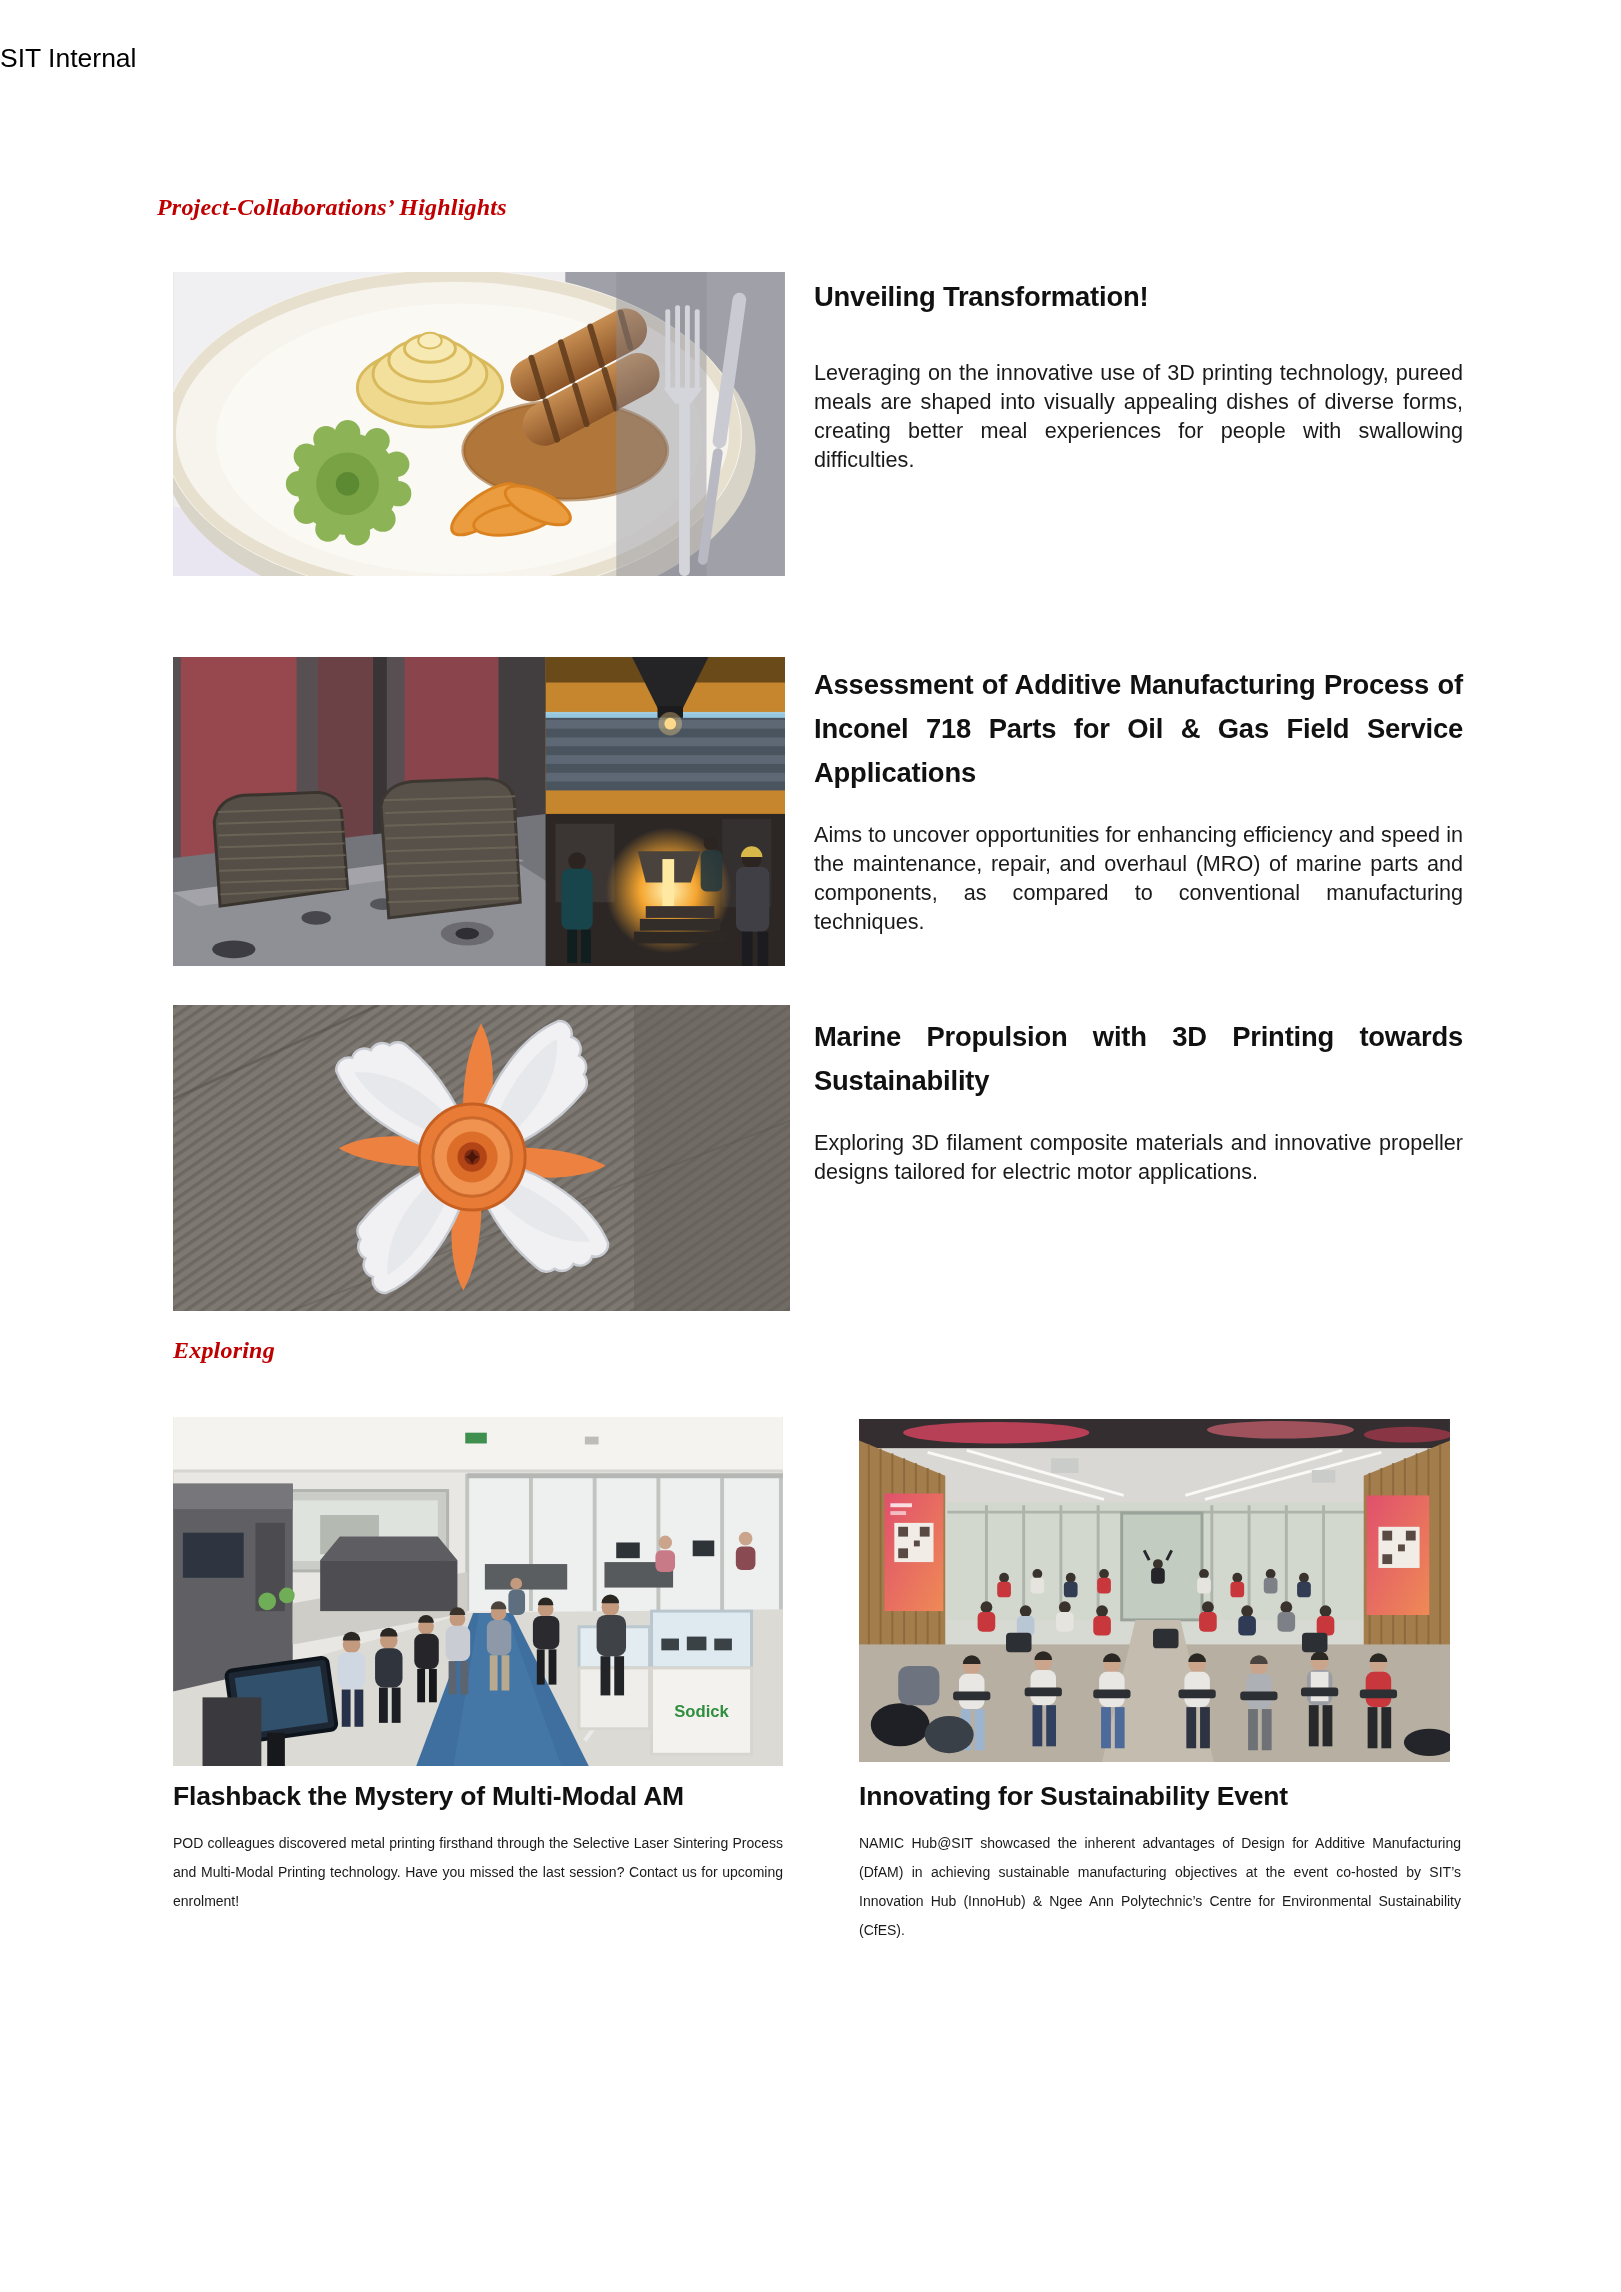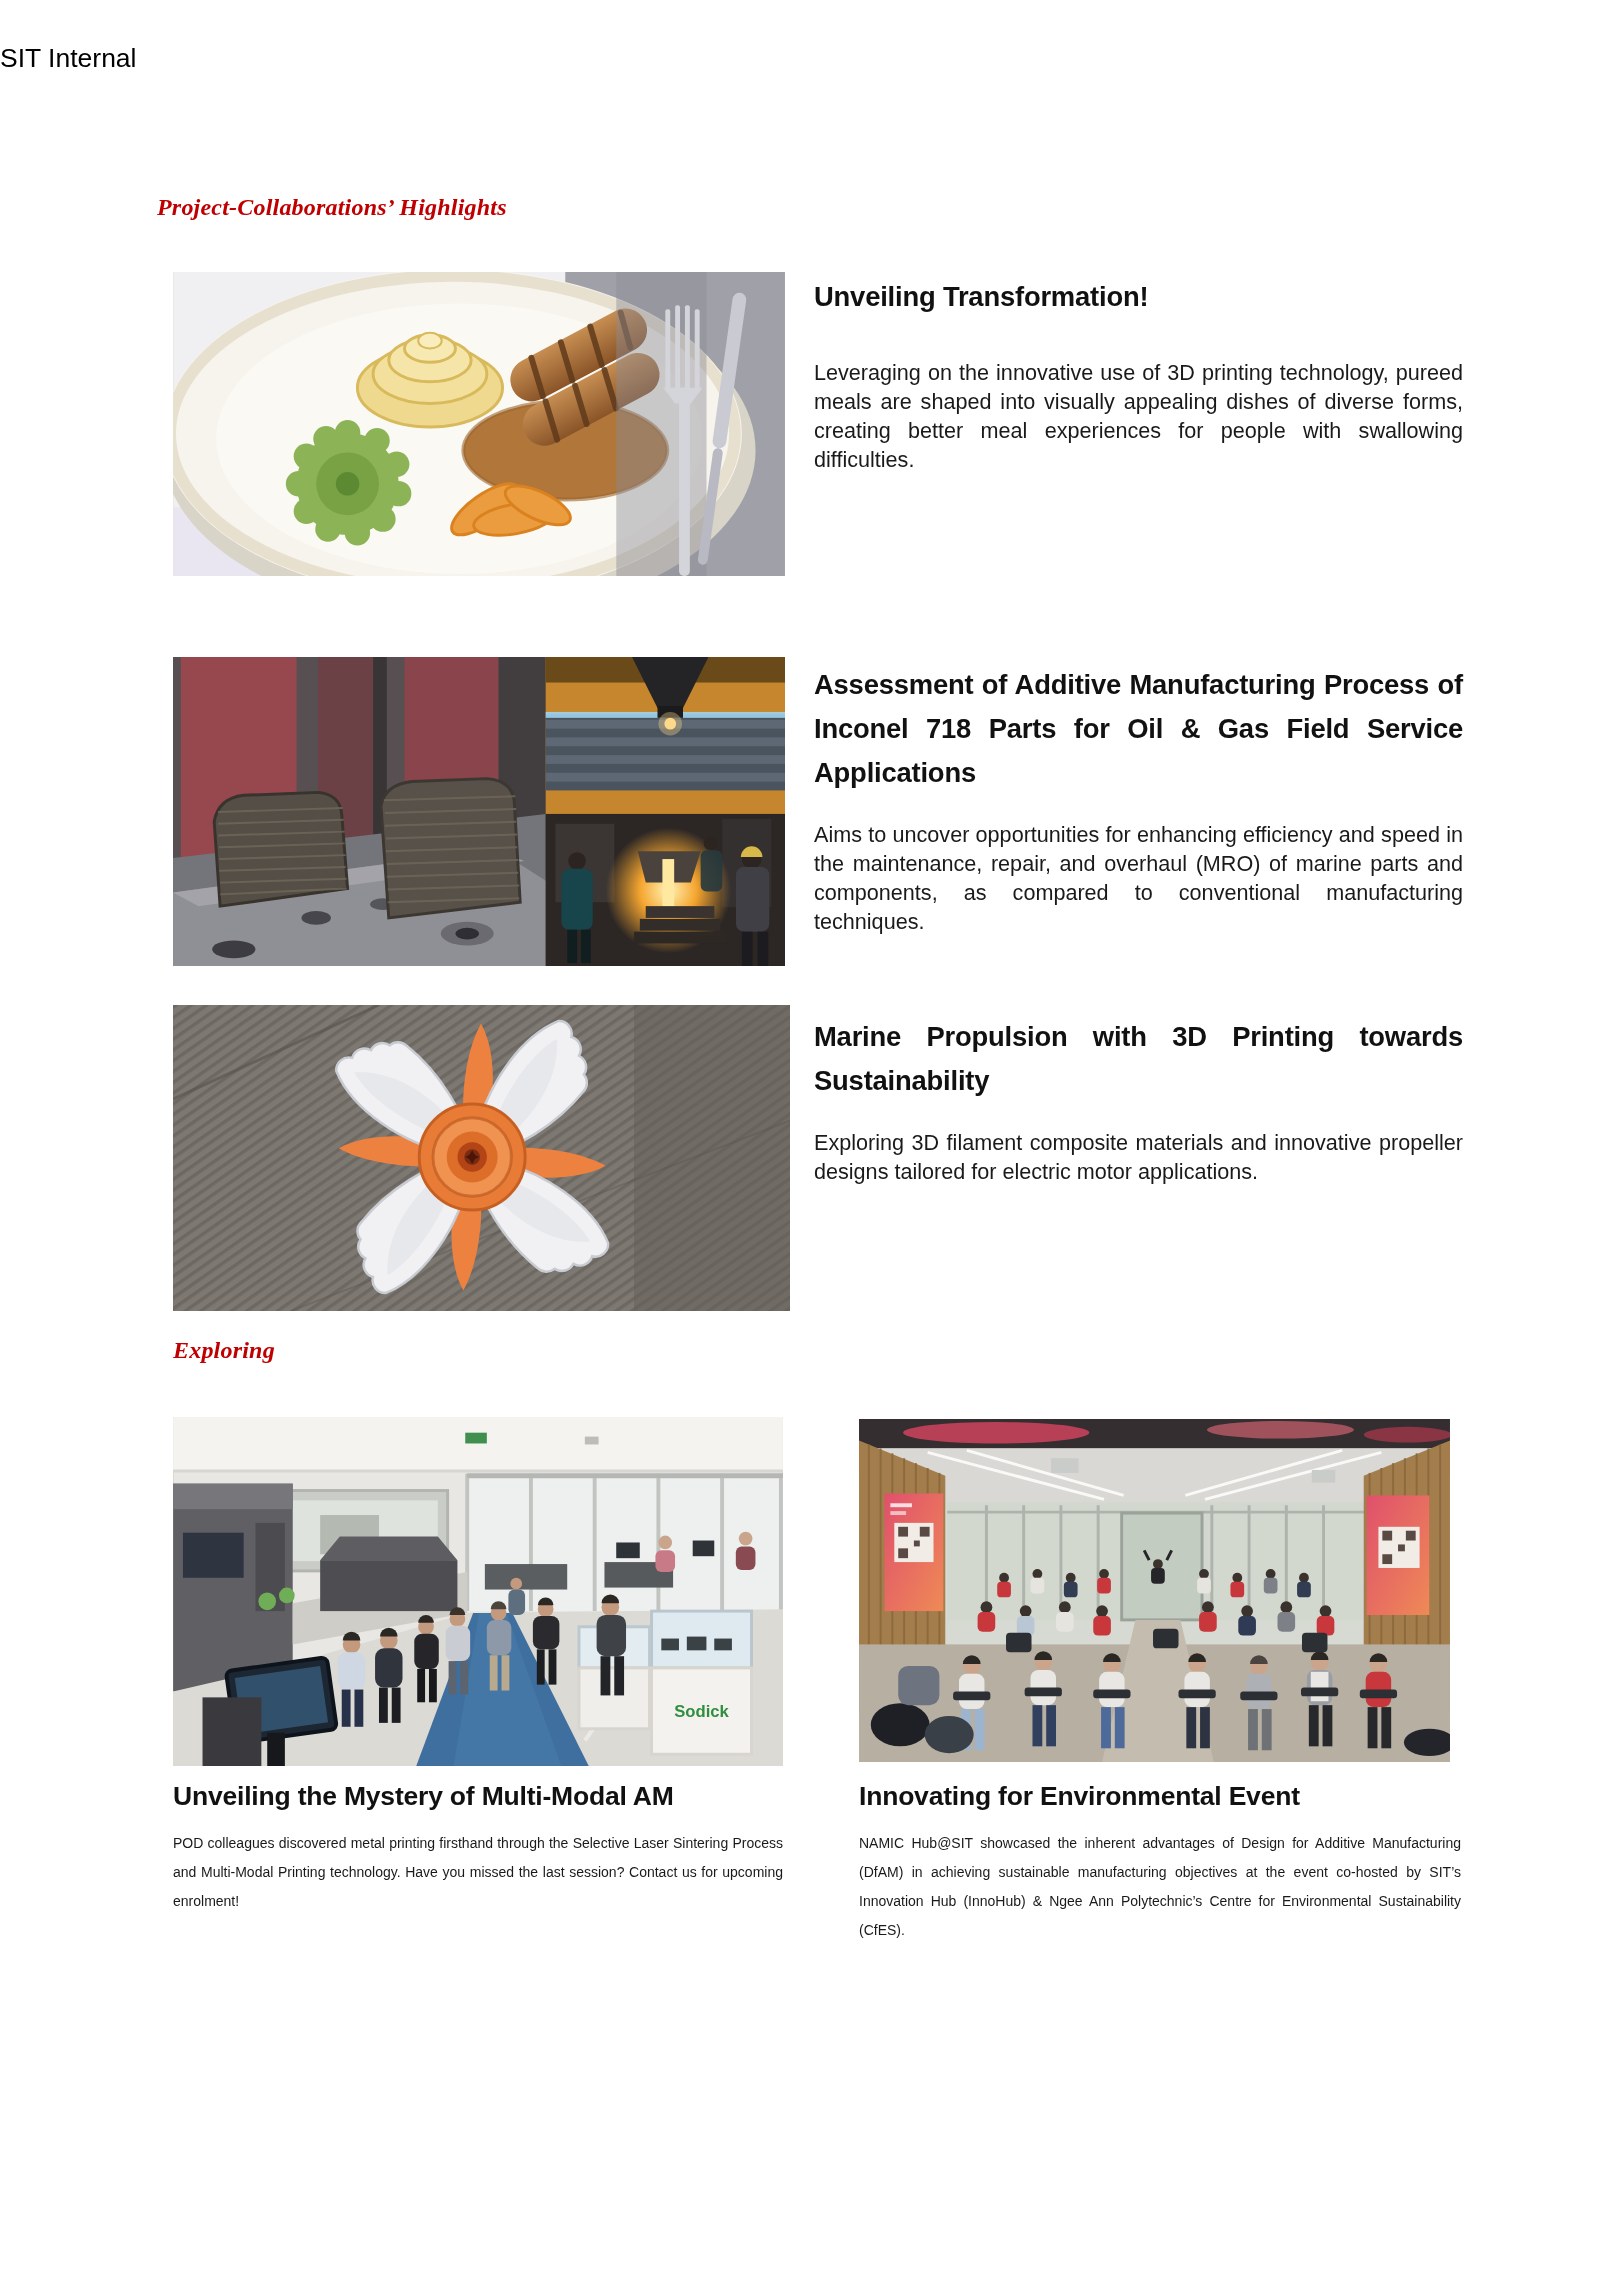--- a/index.html
+++ b/index.html
@@ -674,23 +674,23 @@
       </g>
 
       <ellipse cx="42" cy="312" rx="30" ry="22" fill="#1e2026"></ellipse>
       <ellipse cx="92" cy="322" rx="25" ry="19" fill="#3a4048"></ellipse>
       <rect x="40" y="252" width="42" height="40" rx="10" fill="#6d7480"></rect>
       <ellipse cx="582" cy="330" rx="26" ry="14" fill="#23252a"></ellipse>
     </svg>
   </div>
 
   <div class="fb-col" id="fb-left">
-    <h3 class="fb-heading">Unveiling the Mystery of Multi-Modal AM</h3>
+    <h3 class="fb-heading">Flashback the Mystery of Multi-Modal AM</h3>
     <p class="fb-body">POD colleagues discovered metal printing firsthand through the Selective Laser Sintering Process and Multi-Modal Printing technology. Have you missed the last session? Contact us for upcoming enrolment!</p>
   </div>
 
   <div class="fb-col" id="fb-right">
-    <h3 class="fb-heading">Innovating for Environmental Event</h3>
+    <h3 class="fb-heading">Innovating for Sustainability Event</h3>
     <p class="fb-body">NAMIC Hub@SIT showcased the inherent advantages of Design for Additive Manufacturing (DfAM) in achieving sustainable manufacturing objectives at the event co-hosted by SIT’s Innovation Hub (InnoHub) &amp; Ngee Ann Polytechnic’s Centre for Environmental Sustainability (CfES).</p>
   </div>
 
 </div>
 
 
 </body></html>

